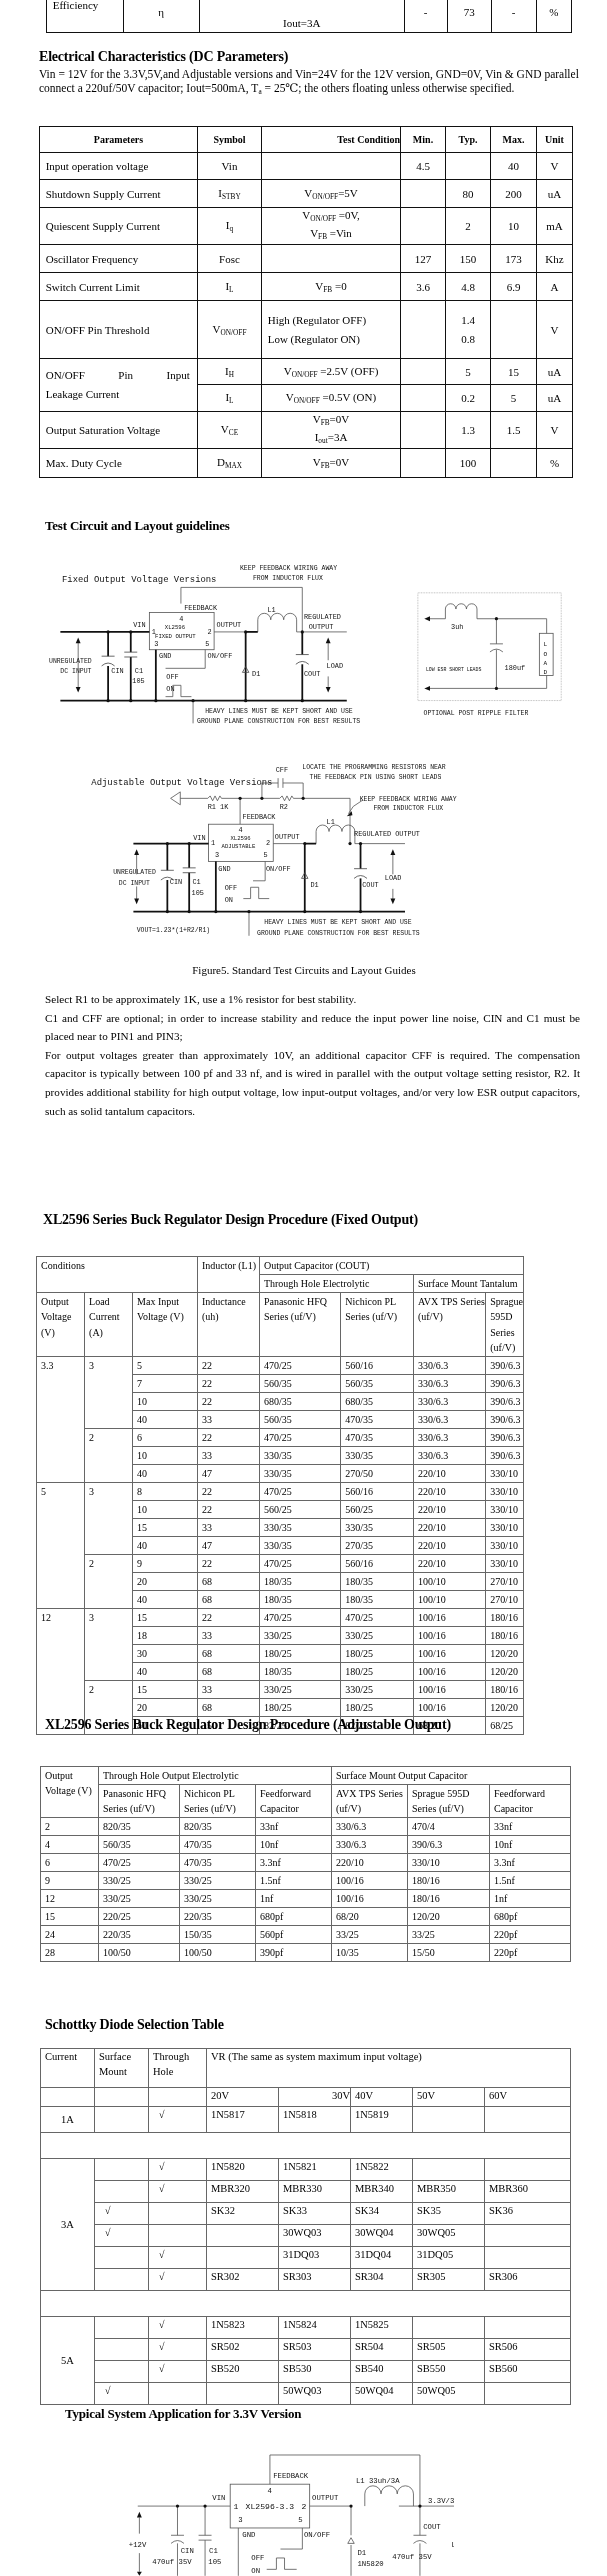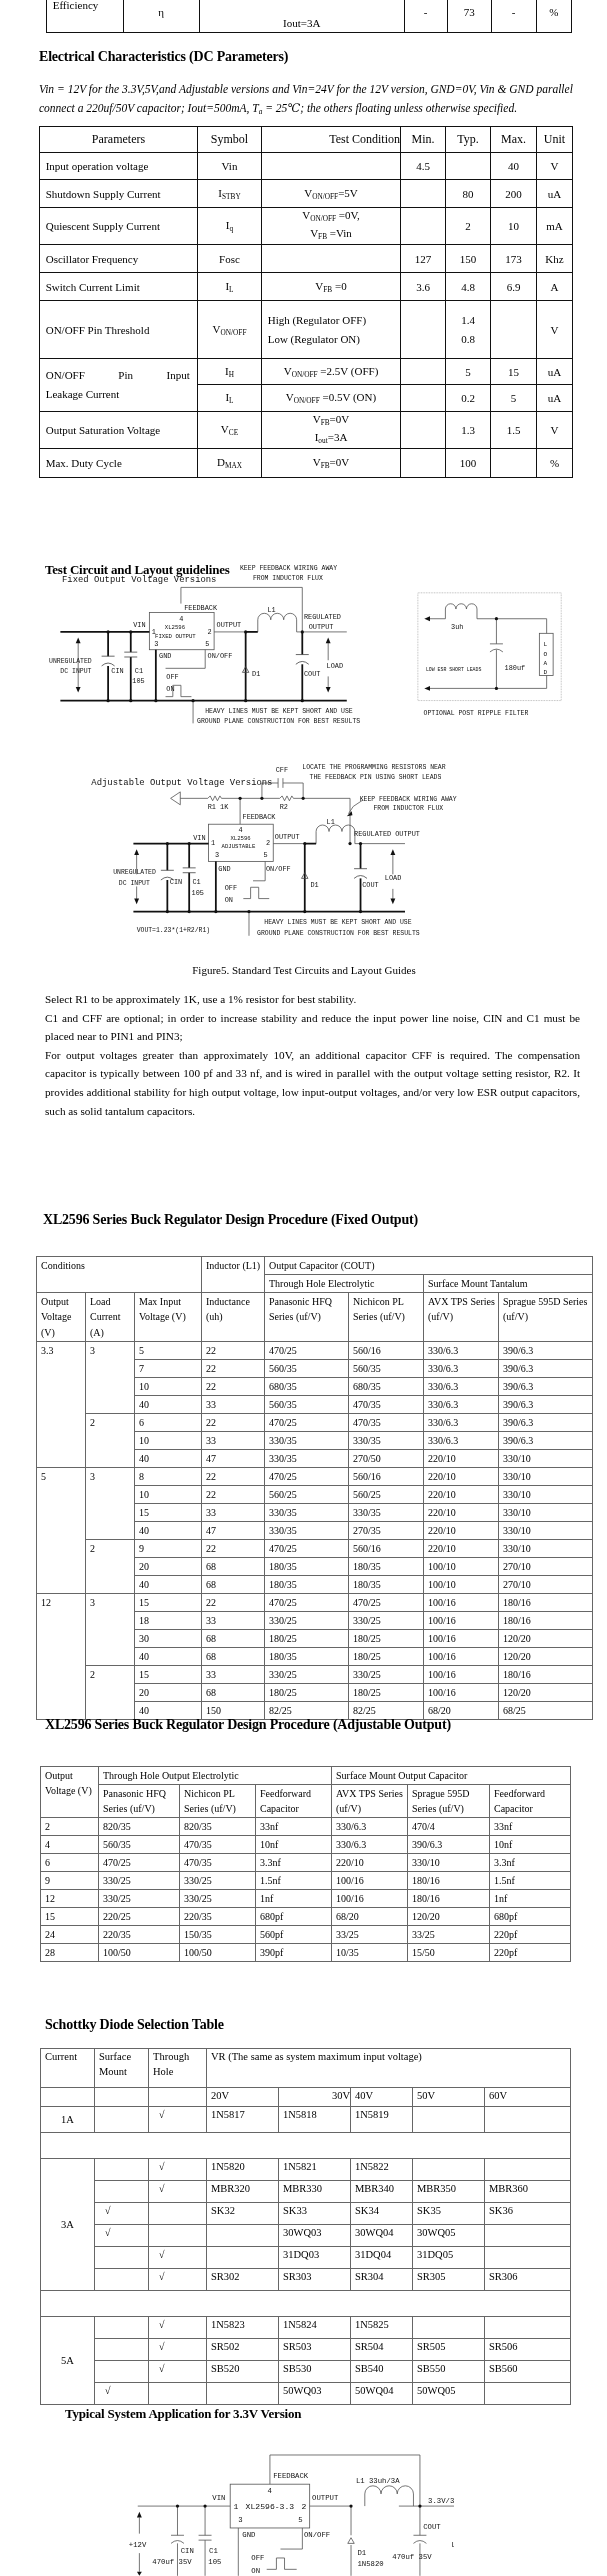--- a/index.html
+++ b/index.html
@@ -2,21 +2,21 @@
 <html style="font-size:13px"><head>
 <meta charset="utf-8">
 <style>
   html,body{margin:0;padding:0;background:#fff;}
   body{width:608px;height:2576px;position:relative;overflow:hidden;font-family:"Liberation Serif","DejaVu Serif",serif;color:#000;}
   .abs{position:absolute;}
   table{border-collapse:collapse;position:absolute;}
   td,th{padding:0;}
   
   .dc td{border:1.1px solid #111;font-size:11px;height:auto;}
-  .dc th{border:1.1px solid #111;font-size:12px;font-weight:normal;}
+  .dc th{border:1.1px solid #111;font-size:10px;font-weight:bold;}
   .c{text-align:center;}
   .l{text-align:left;padding-left:5.7px !important;}
   sub{font-size:7.3px;vertical-align:-1.6px;}
   h2{position:absolute;margin:0;font-size:14px;font-weight:bold;letter-spacing:-0.2px;}
   p.t{position:absolute;margin:0;font-size:11px;line-height:18px;}
   .g td{border:0.8px solid #666;font-size:10px;padding:0.8px 0 0.8px 4px;line-height:15.4px;vertical-align:top;}
   .sch td{border:0.8px solid #666;font-size:10.5px;padding:0 0 0 4px;line-height:15.4px;vertical-align:top;}
   svg text{font-family:"Liberation Mono","DejaVu Sans Mono",monospace;}
 </style>
 </head>
@@ -30,21 +30,21 @@
     <td class="c" style="width:204px;vertical-align:bottom;padding-bottom:3.2px;">Iout=3A</td>
     <td class="c" style="width:42px;">-</td>
     <td class="c" style="width:43px;">73</td>
     <td class="c" style="width:44px;">-</td>
     <td class="c">%</td>
   </tr>
 </tbody>
   </table>
 
 <h2 style="left:39px;top:49px;">Electrical Characteristics (DC Parameters)</h2>
-<p class="t" style="left:39px;top:80px;width:541px;line-height:19px;font-size:11.5px;font-style:italic;">Vin = 12V for the 3.3V,5V,and Adjustable versions and Vin=24V for the 12V version, GND=0V, Vin &amp; GND parallel connect a 220uf/50V capacitor; Iout=500mA, T<sub>a</sub> = 25℃; the others floating unless otherwise specified.</p>
+<p class="t" style="left:39px;top:67px;width:541px;line-height:14px;font-size:11.5px;">Vin = 12V for the 3.3V,5V,and Adjustable versions and Vin=24V for the 12V version, GND=0V, Vin &amp; GND parallel connect a 220uf/50V capacitor; Iout=500mA, T<sub>a</sub> = 25℃; the others floating unless otherwise specified.</p>
 
 <table class="dc" style="left:39px;top:126px;width:534px;">
   <tbody>
       <tr style="height:26px;">
     <th style="width:157px;">Parameters</th>
     <th style="width:63px;">Symbol</th>
     <th style="width:138px;text-align:right;">Test Condition</th>
     <th style="width:44px;">Min.</th>
     <th style="width:44px;">Typ.</th>
     <th style="width:45px;">Max.</th>
@@ -139,21 +139,21 @@
     <td class="c">D<sub>MAX</sub></td>
     <td class="c">V<sub>FB</sub>=0V</td>
     <td class="c"></td>
     <td class="c">100</td>
     <td class="c"></td>
     <td class="c">%</td>
   </tr>
 </tbody>
   </table>
 
-<h2 style="left:45px;top:518px;font-size:13px;margin-top:44px;">Test Circuit and Layout guidelines</h2>
+<h2 style="left:45px;top:518px;font-size:13px;">Test Circuit and Layout guidelines</h2>
 
 <svg class="abs" style="left:49px;top:551px;" width="348" height="178" viewBox="0 0 430 220">
   <g stroke="#555" fill="none" stroke-width="1">
     <line x1="163" y1="65" x2="163" y2="45"></line>
       <line x1="163" y1="45" x2="313" y2="45"></line>
       <line x1="313" y1="45" x2="313" y2="100"></line>
     <rect x="124" y="76" width="80" height="46"></rect>
     <line x1="204" y1="100" x2="243" y2="100"></line>
     <path d="M258,100 l0,-15 a8,8 0 0 1 16,0 a8,8 0 0 1 16,0 a8,8 0 0 1 16,0 l0,15"></path>
     <line x1="306" y1="100" x2="368" y2="100"></line>
@@ -385,21 +385,21 @@
 
 <p class="t" style="left:0;width:608px;text-align:center;top:961px;font-size:11px;">Figure5. Standard Test Circuits and Layout Guides</p>
 
 <div class="abs" style="left:45px;top:990px;width:535px;font-size:11.2px;line-height:18.6px;text-align:justify;">
   <div>Select R1 to be approximately 1K, use a 1% resistor for best stability.</div>
   <div>C1 and CFF are optional; in order to increase stability and reduce the input power line noise, CIN and C1 must be placed near to PIN1 and PIN3;</div>
   <div>For output voltages greater than approximately 10V, an additional capacitor CFF is required. The compensation capacitor is typically between 100 pf and 33 nf, and is wired in parallel with the output voltage setting resistor, R2. It provides additional stability for high output voltage, low input-output voltages, and/or very low ESR output capacitors, such as solid tantalum capacitors.</div>
 </div>
 
 <h2 style="left:43px;top:1212px;">XL2596 Series Buck Regulator Design Procedure (Fixed Output)</h2>
-<table class="g" style="left:36px;top:1256px;width:557px;" id="fixedTbl">
+<table class="g" style="left:36px;top:1256px;width:488px;" id="fixedTbl">
   <tbody>
       <tr>
     <td colspan="3" rowspan="2">Conditions</td>
     <td rowspan="2" style="width:58px;">Inductor (L1)</td>
     <td colspan="4">Output Capacitor (COUT)</td>
   </tr>
   <tr>
     <td colspan="2">Through Hole Electrolytic</td>
     <td colspan="2">Surface Mount Tantalum</td>
   </tr>

